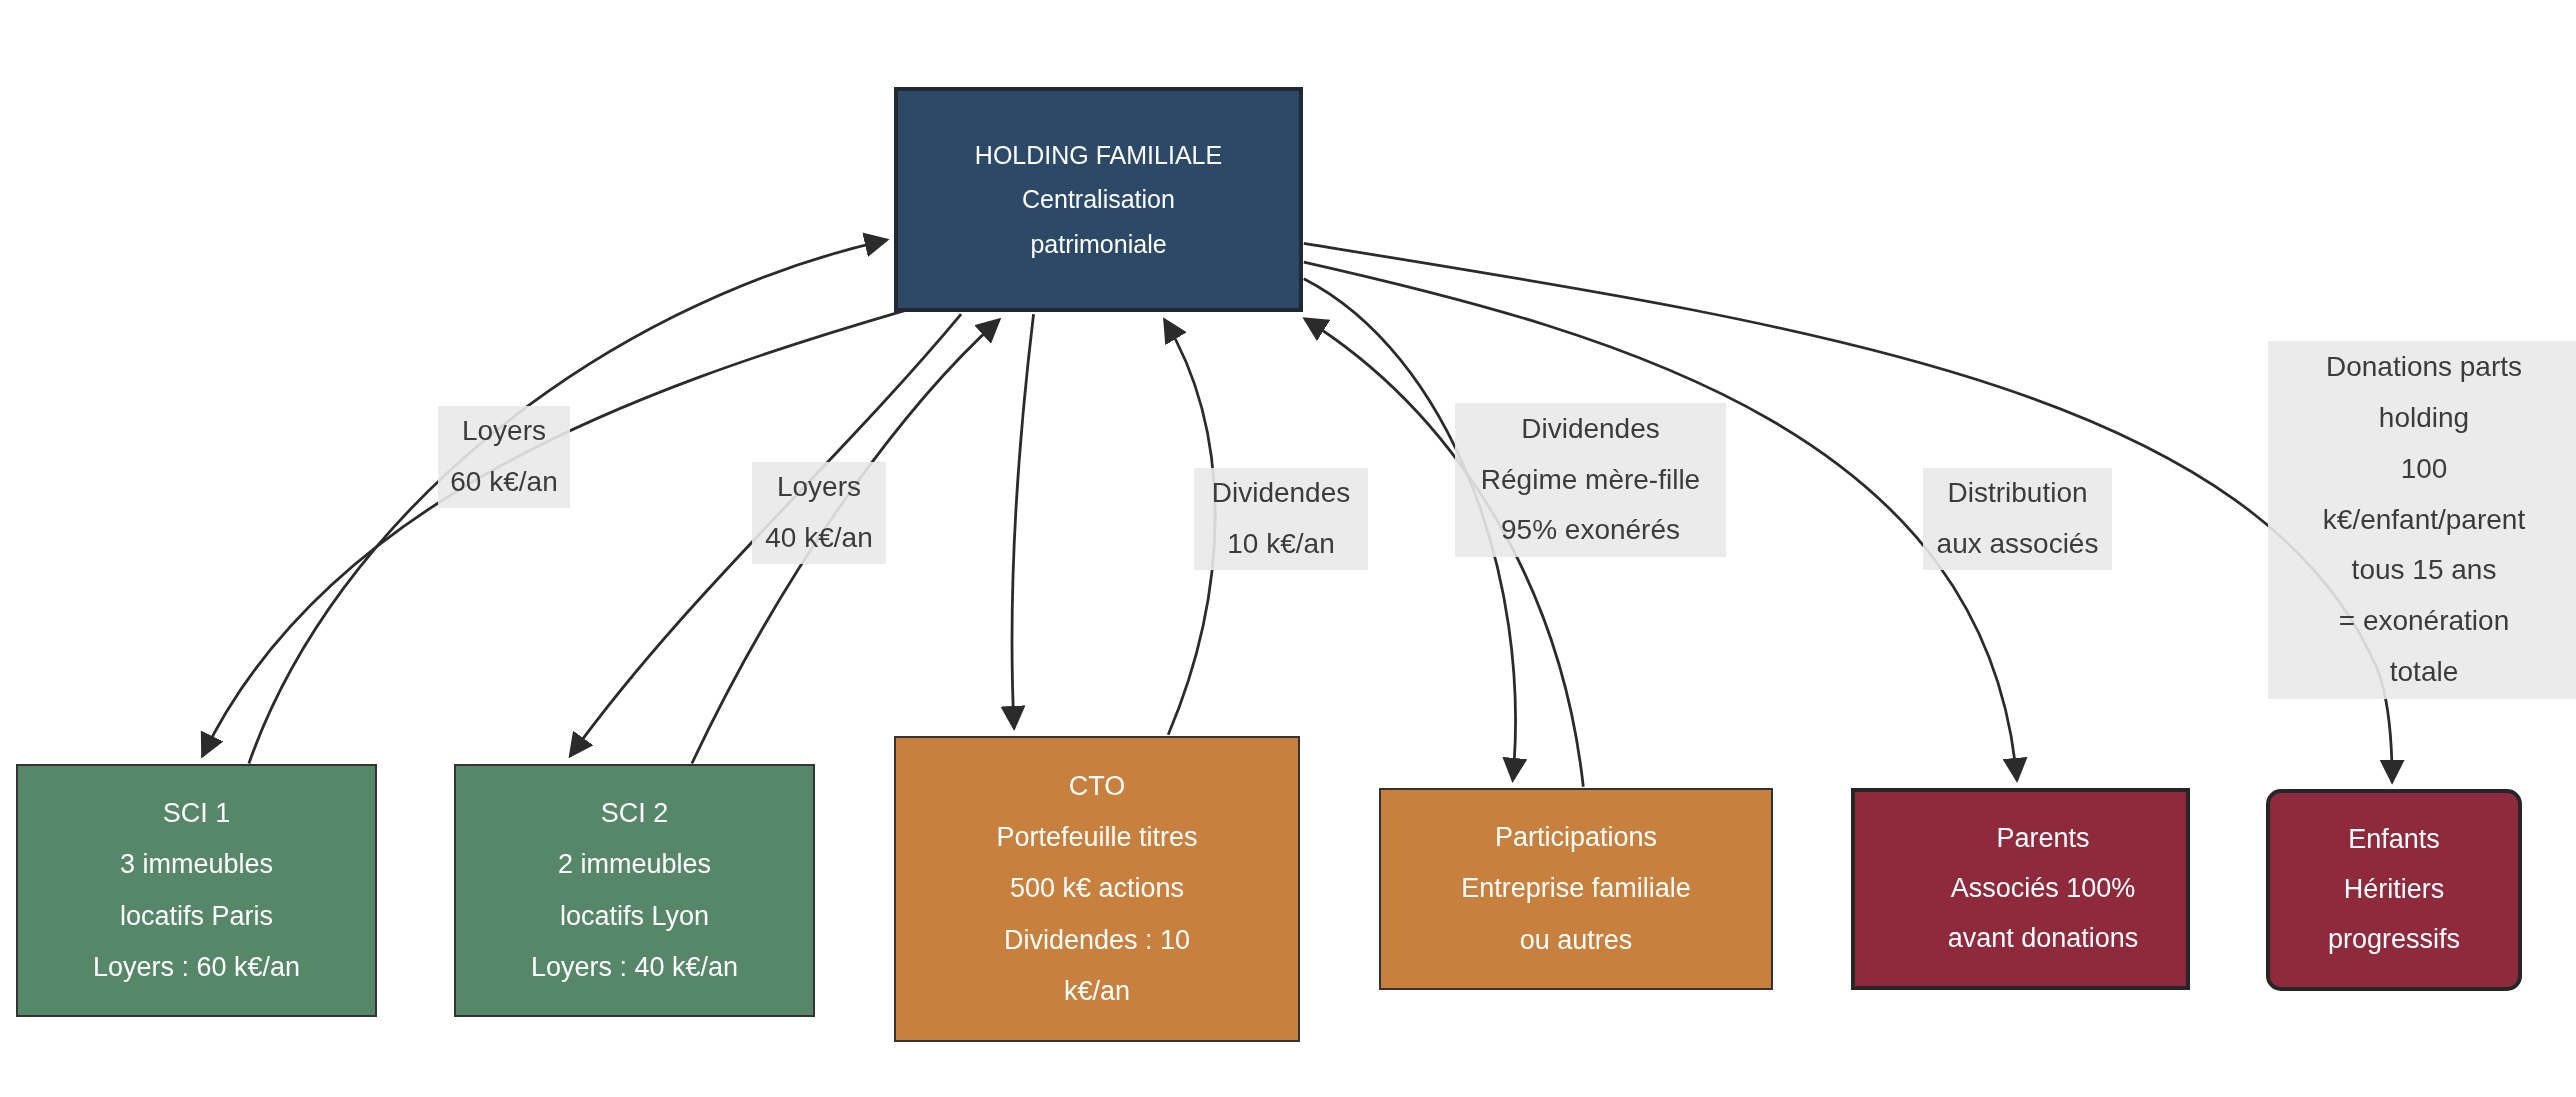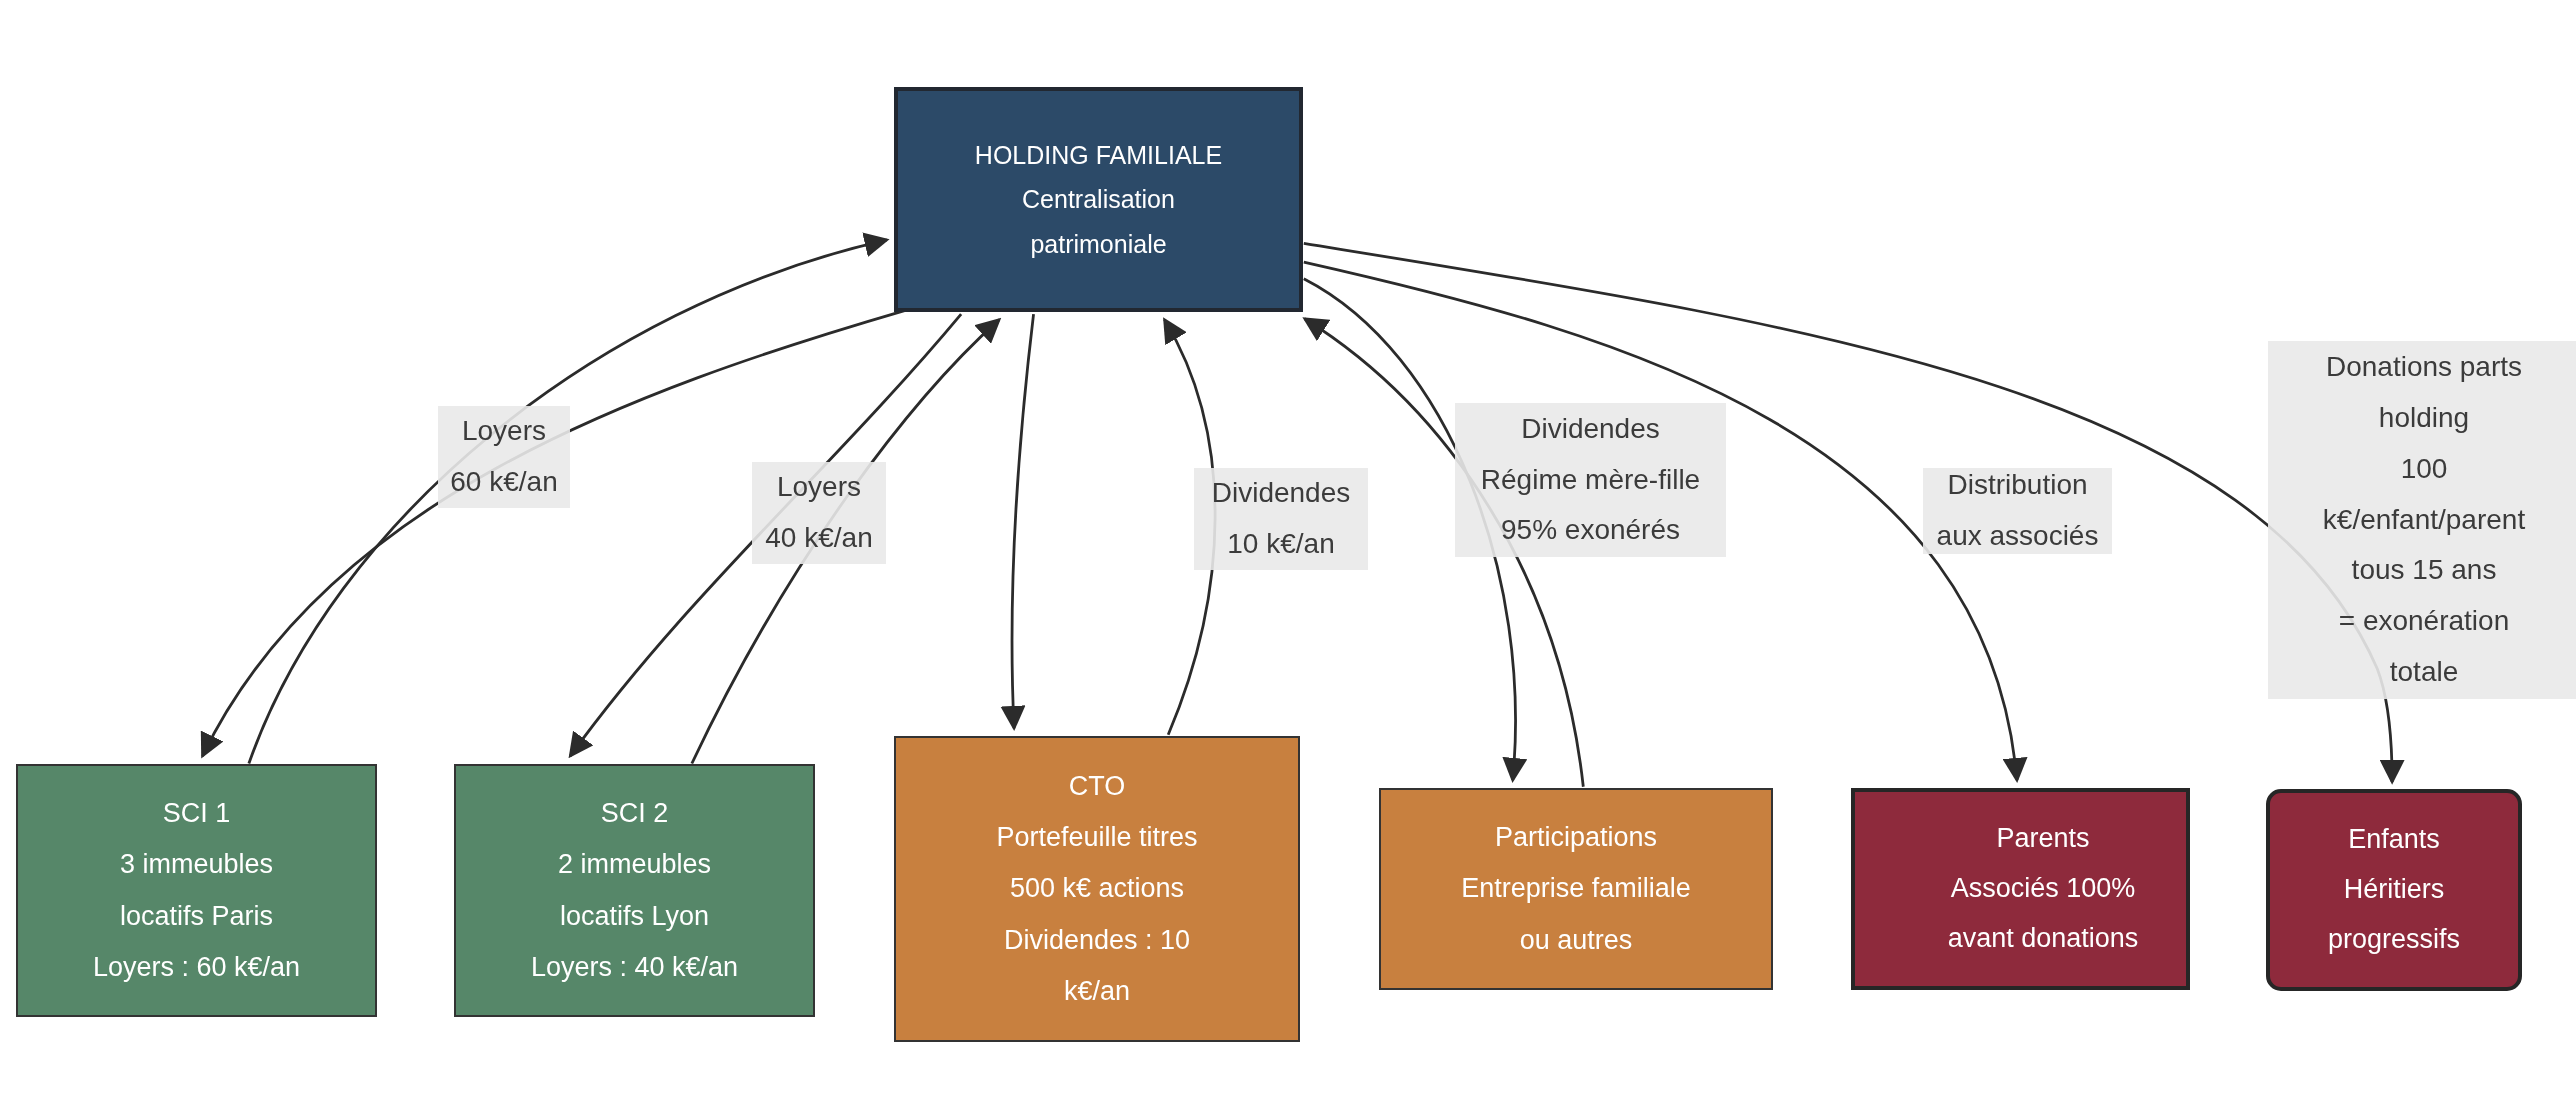--- a/index.html
+++ b/index.html
@@ -60,21 +60,21 @@
     <div class="ln">Dividendes</div>
     <div class="ln">10 k€/an</div>
   </div>
 
   <div class="elabel" style="left:1455px;top:403px;width:271px;height:154px;">
     <div class="ln">Dividendes</div>
     <div class="ln">Régime mère-fille</div>
     <div class="ln">95% exonérés</div>
   </div>
 
-  <div class="elabel" style="left:1923px;top:468px;width:189px;height:86px;">
+  <div class="elabel" style="left:1923px;top:468px;width:189px;height:102px;">
     <div class="ln">Distribution</div>
     <div class="ln">aux associés</div>
   </div>
 
   <div class="elabel" style="left:2236px;top:341px;width:312px;height:358px;margin-left:32px;">
     <div class="ln">Donations parts</div>
     <div class="ln">holding</div>
     <div class="ln">100</div>
     <div class="ln">k€/enfant/parent</div>
     <div class="ln">tous 15 ans</div>

